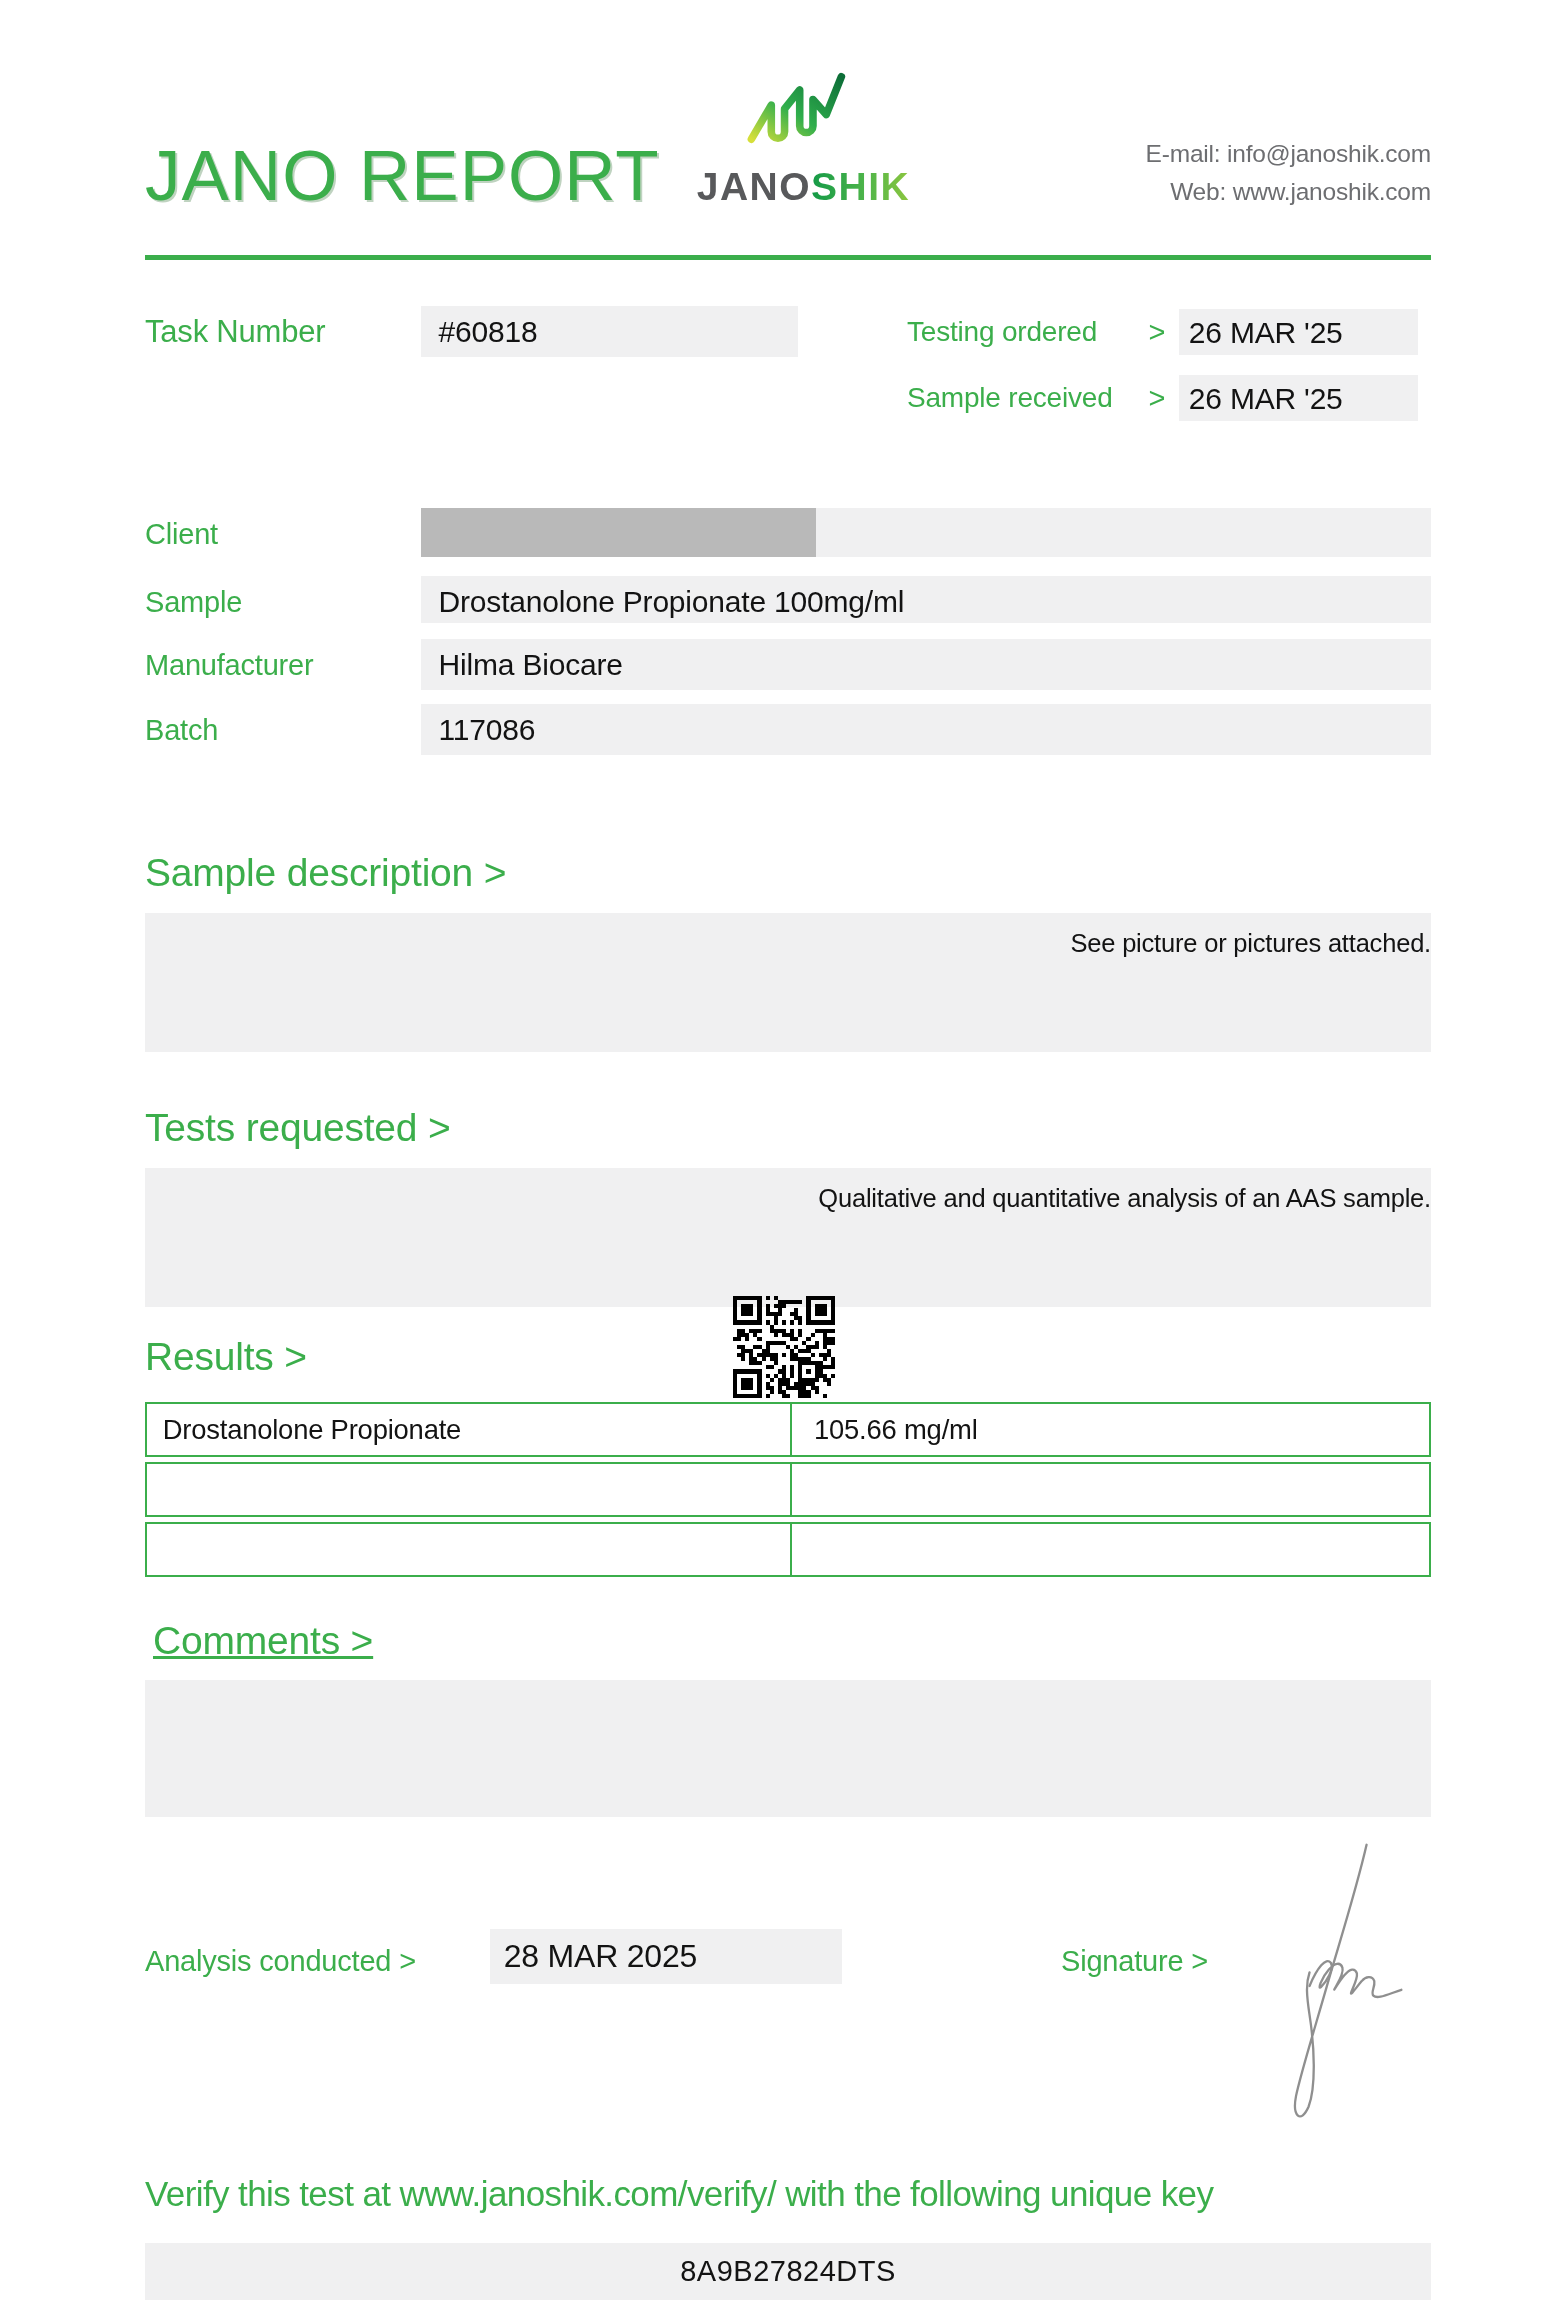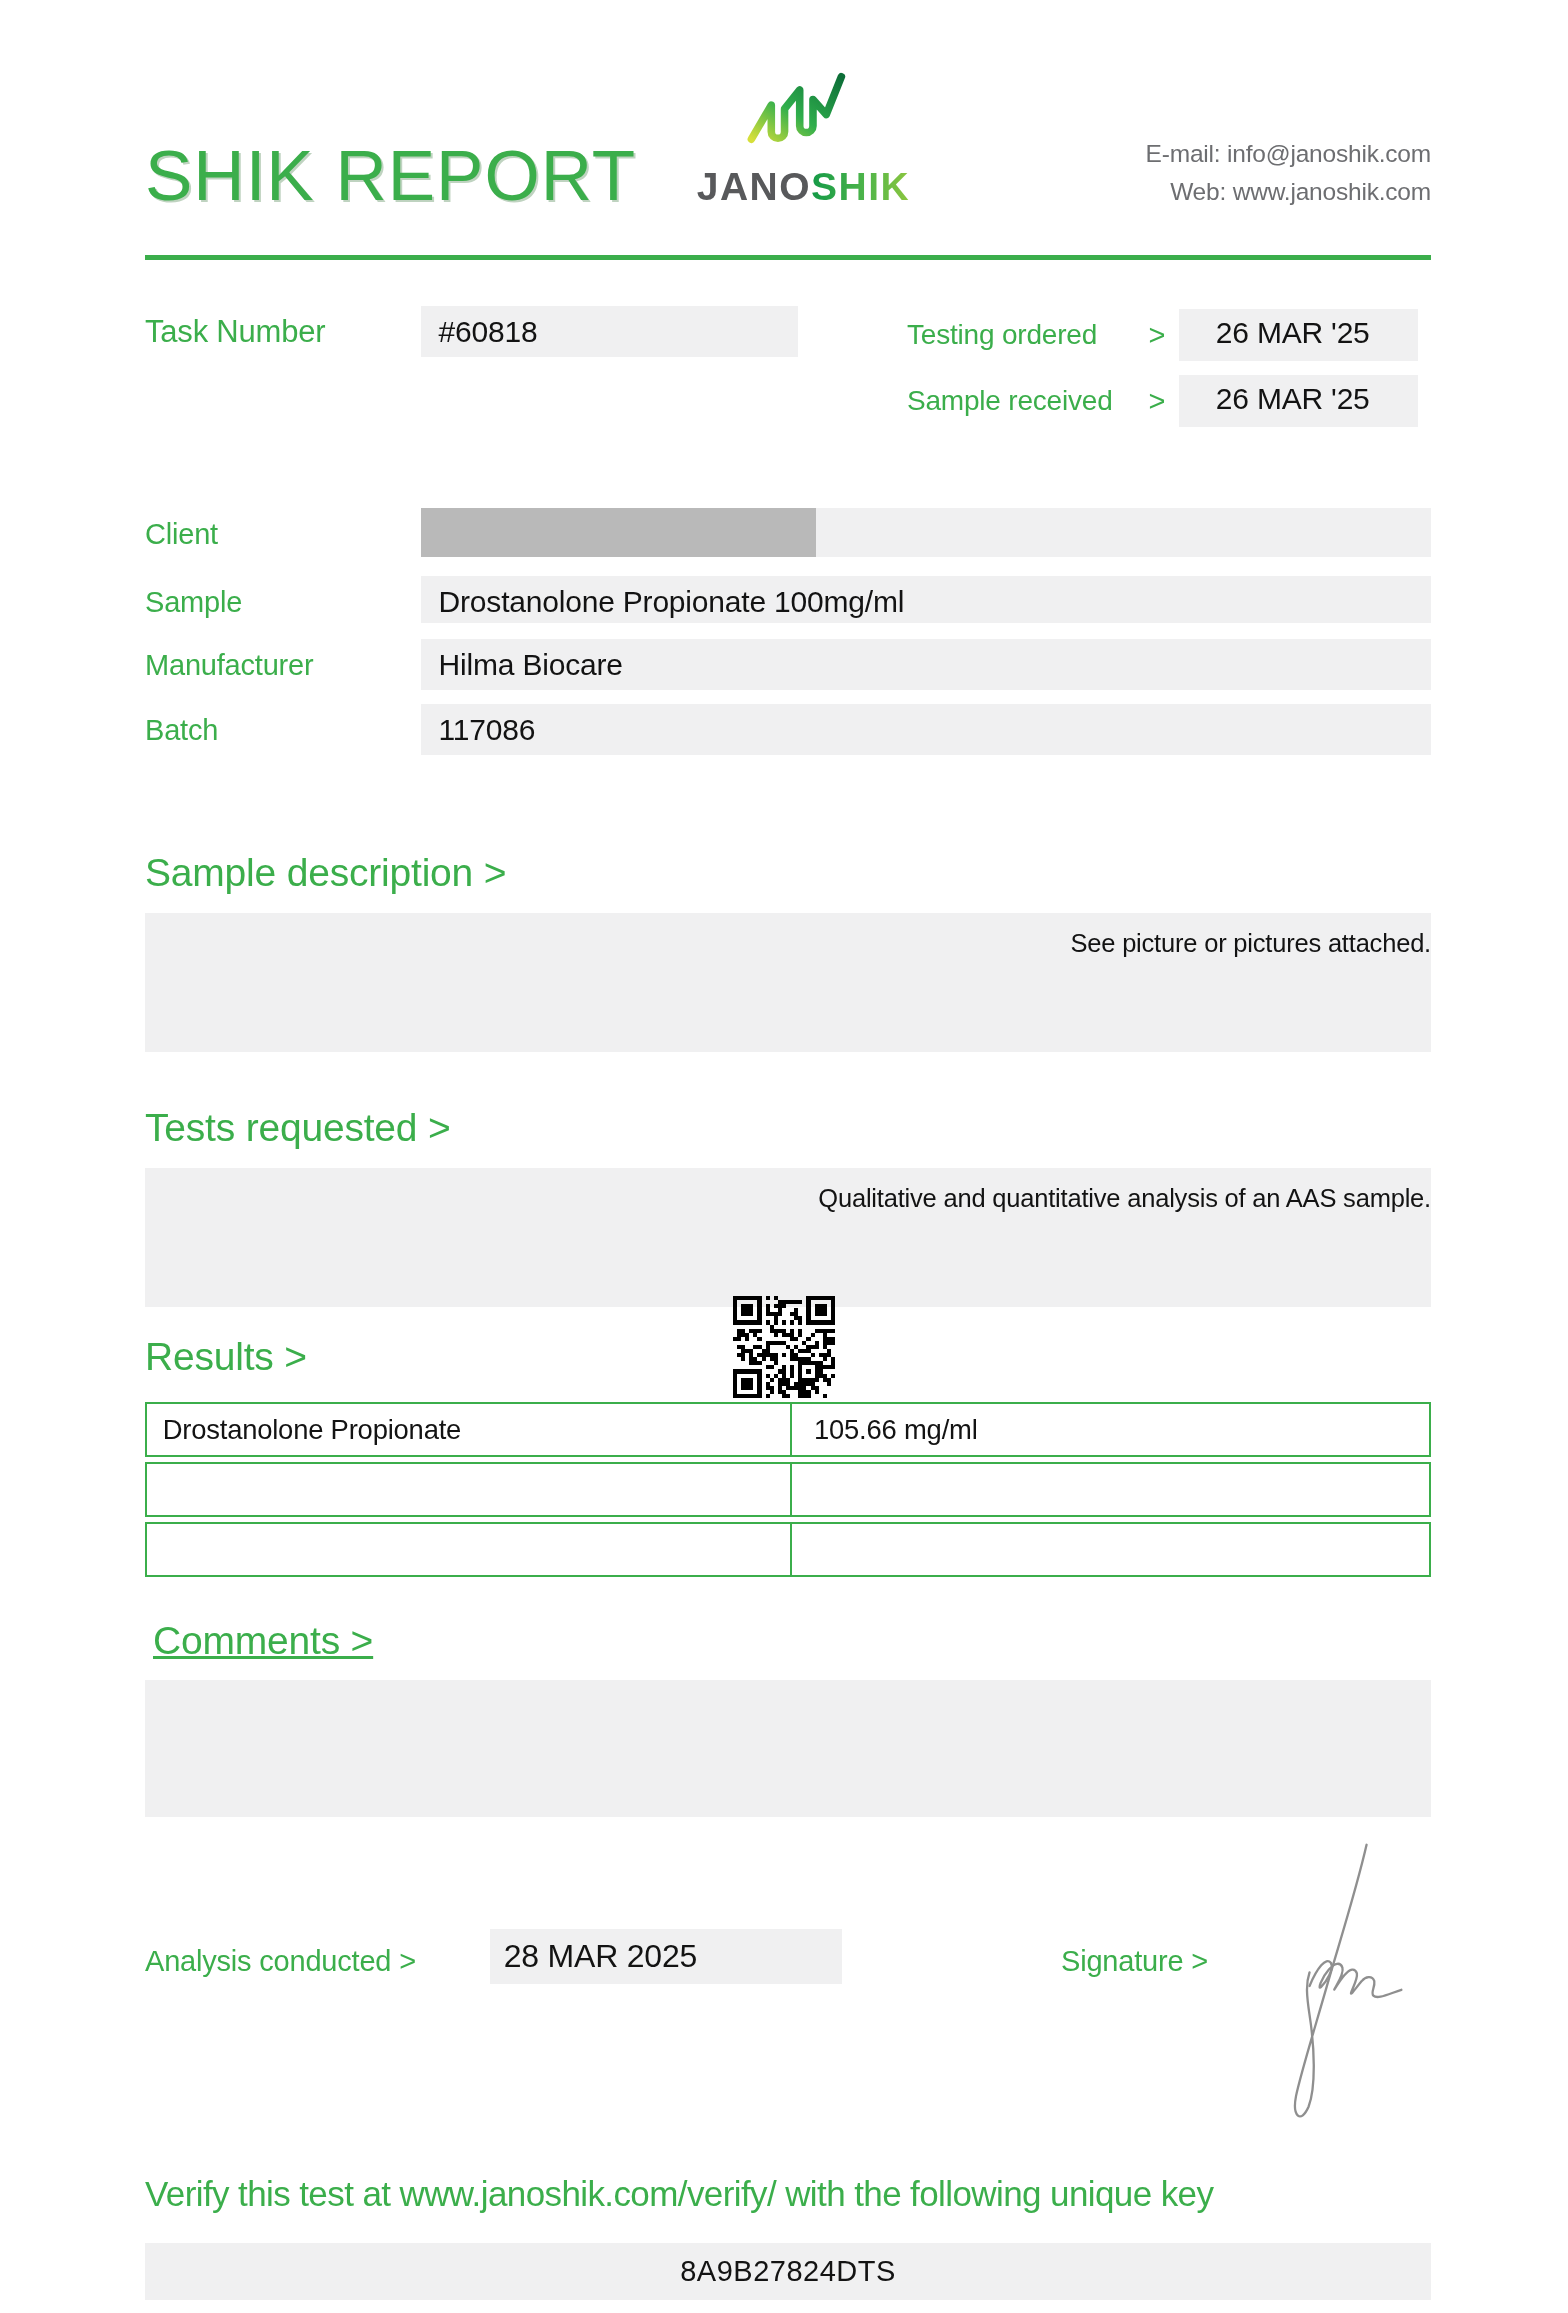--- a/index.html
+++ b/index.html
@@ -54,21 +54,21 @@
   .val{font-size:30px;color:var(--ink);white-space:nowrap;}
 
   .task-label{left:145px;top:314px;font-size:31px;}
   .task-box{left:421px;top:306px;width:377px;height:51px;}
   .task-box .val{line-height:51px;padding-left:17.6px;display:block;}
 
   .daterow{display:flex;position:absolute;}
   .daterow .pair{display:flex;width:272px;justify-content:space-between;align-items:center;}
   .daterow .arrow{color:var(--green);font-size:29px;margin-right:13.7px;}
   .daterow .lbl{font-size:28px;}
-  .datebox{width:239px;height:52px;background:var(--box);padding-left:27px;}
+  .datebox{width:239px;height:46px;background:var(--box);}
   .datebox .val{line-height:47px;padding-left:9.8px;display:block;font-size:30px;}
   .row-ordered{left:907px;top:309px;}
   .row-received{left:907px;top:375px;}
 
   .client-label{left:145px;top:518px;}
   .client-bar{left:421px;top:508px;width:1010px;height:49px;}
   .client-redact{left:421px;top:508px;width:395px;height:49px;background:var(--redact);}
 
   .sample-label{left:145px;top:586px;}
   .sample-bar{left:421px;top:576px;width:1010px;height:47px;}
@@ -109,21 +109,21 @@
   .verify-text{
     left:145px;top:2174px;width:1286px;
     color:var(--green);font-size:35px;white-space:nowrap;letter-spacing:-0.6px;
   }
   .key-box{left:145px;top:2243px;width:1286px;height:57px;}
   .key-box .val{display:block;text-align:center;line-height:57px;font-size:29px;letter-spacing:0.5px;}
 </style>
 </head>
 <body>
 
-<div class="abs title">SHIK REPORT</div>
+<div class="abs title">JANO REPORT</div>
 
 <div class="abs logo">
   <span>
     <svg width="125" height="90" viewBox="0 0 130 95" fill="none">
       <defs>
         <linearGradient id="lg" x1="0" y1="1" x2="1" y2="0">
           <stop offset="0" stop-color="#d6df3a"></stop>
           <stop offset="0.45" stop-color="#2fae4c"></stop>
           <stop offset="1" stop-color="#0d6e38"></stop>
         </linearGradient>

